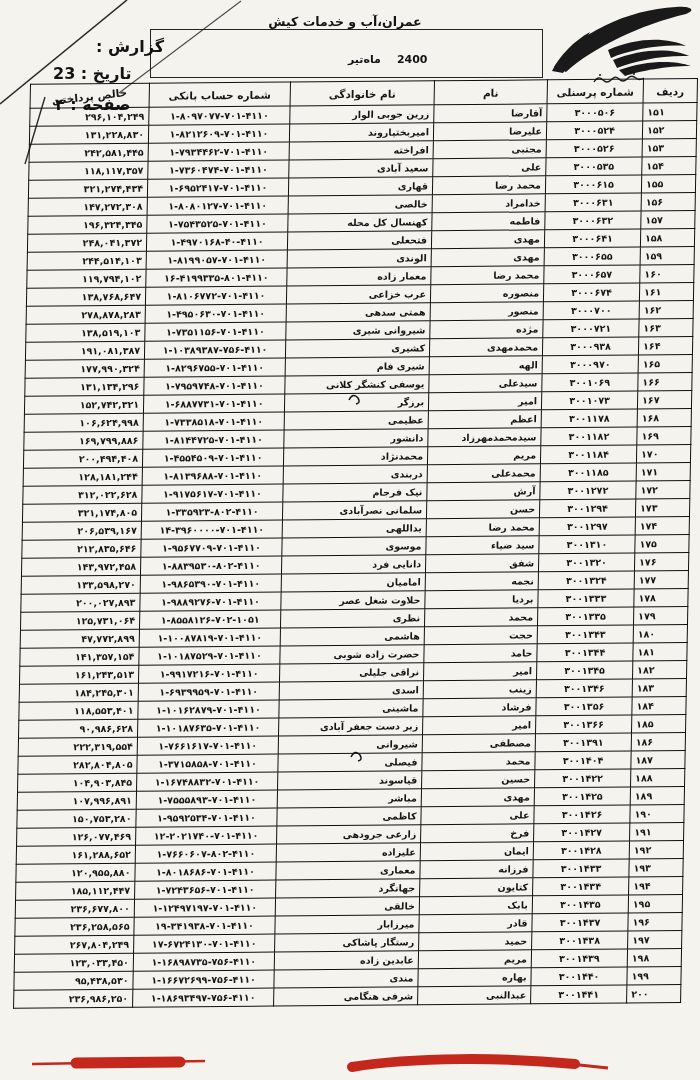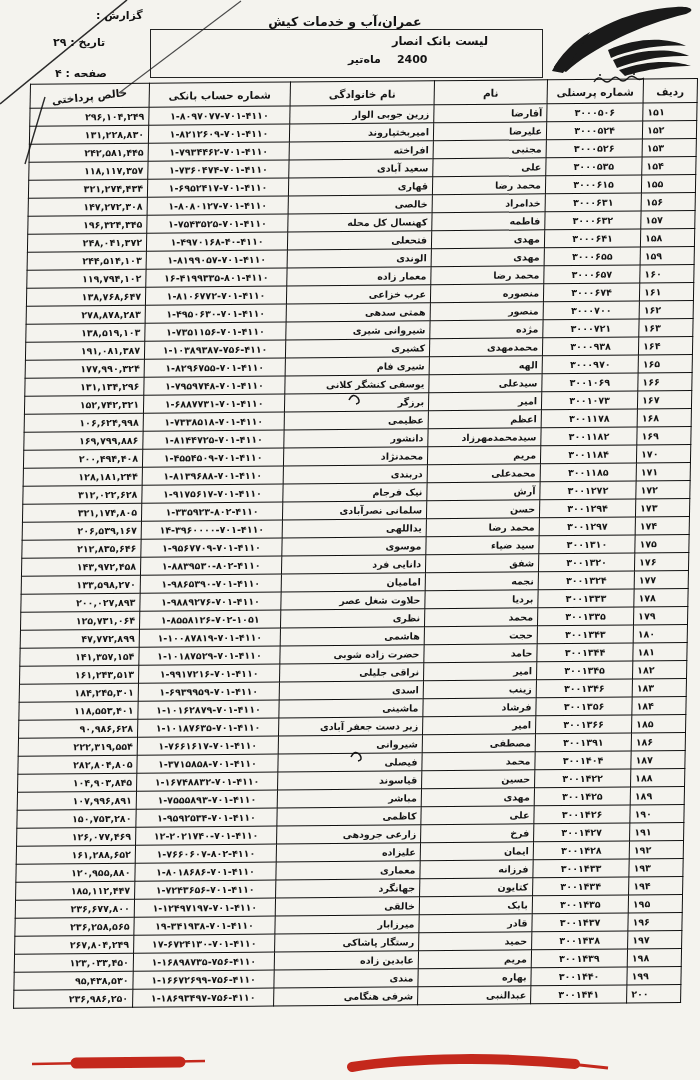--- a/index.html
+++ b/index.html
@@ -13,21 +13,21 @@
   .hdr-title{left:230px; top:4px; width:230px; text-align:center;
     font-size:12.5px; font-weight:bold; direction:rtl;margin-top:10px;}
   .subtitle-box{left:150px; top:29px; width:391px; height:47px;
     border:1.5px solid #232323;}
   .subtitle{left:330px; top:34px; width:220px; text-align:center;
     font-size:11.5px; font-weight:bold; direction:rtl;}
   .period{left:348px; top:53px; direction:ltr; display:flex; gap:0;
     font-size:11px; font-weight:bold;}
   .period .m-name{}
   .period .m-word{margin-right:16px;}
-  .meta{direction:rtl; font-size:11px; font-weight:bold; white-space:nowrap;}
+  .meta{direction:rtl; font-size:16px; font-weight:bold; white-space:nowrap;margin-top:28px;}
   .meta-report{left:96px; top:9px;}
   .meta-date{left:53px; top:36px;}
   .meta-page{left:55px; top:67px;}
 
   .table-wrap{left:30px; top:78px; width:667px;
     transform:skew(-1.05deg,-0.5deg); transform-origin:100% 0;}
   table.list{border-collapse:collapse; table-layout:fixed; width:667px;
     direction:rtl;}
   table.list td,table.list th{border:1.8px solid #101010; overflow:hidden;
     white-space:nowrap; padding:0 4px; font-weight:bold; color:#151515;}
@@ -68,29 +68,28 @@
 
     <g stroke="#161616" stroke-width="1.5" fill="none">
       <path d="M349,400 q4,-8 9,-2 q3,5 -2,6"></path>
       <path d="M351,757 q4,-8 9,-2 q3,5 -2,6"></path>
     </g>
   </svg>
 
   <div class="abs hdr-title">عمران،آب و خدمات کیش</div>
 
   <div class="abs subtitle-box"></div>
-  <div class="abs subtitle">لیست بانک انصار</div>
   <div class="abs period">
     <span class="m-name">تیر</span>
     <span class="m-word">ماه</span>
     <span>2400</span>
   </div>
 
   <div class="abs meta meta-report">گزارش :</div>
-  <div class="abs meta meta-date"><span>تاریخ :</span>&nbsp;<span>۲۹</span></div>
+  <div class="abs meta meta-date"><span>تاریخ :</span>&nbsp;<span>23</span></div>
   <div class="abs meta meta-page"><span>صفحه :</span>&nbsp;<span>۴</span></div>
 
   <div class="abs table-wrap">
     <table class="list">
       <colgroup>
         <col style="width:54px">
           <col style="width:96px">
           <col style="width:113px">
         <col style="width:144px">
           <col style="width:141px">

